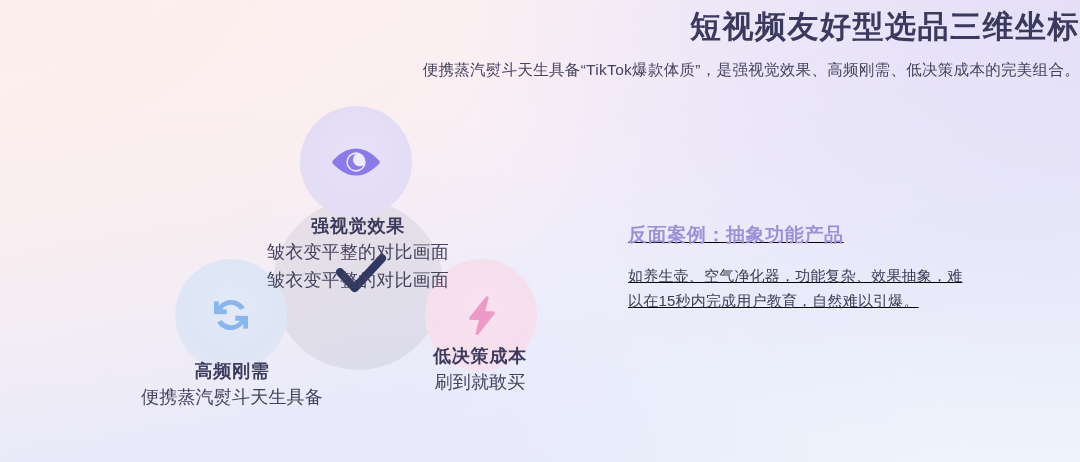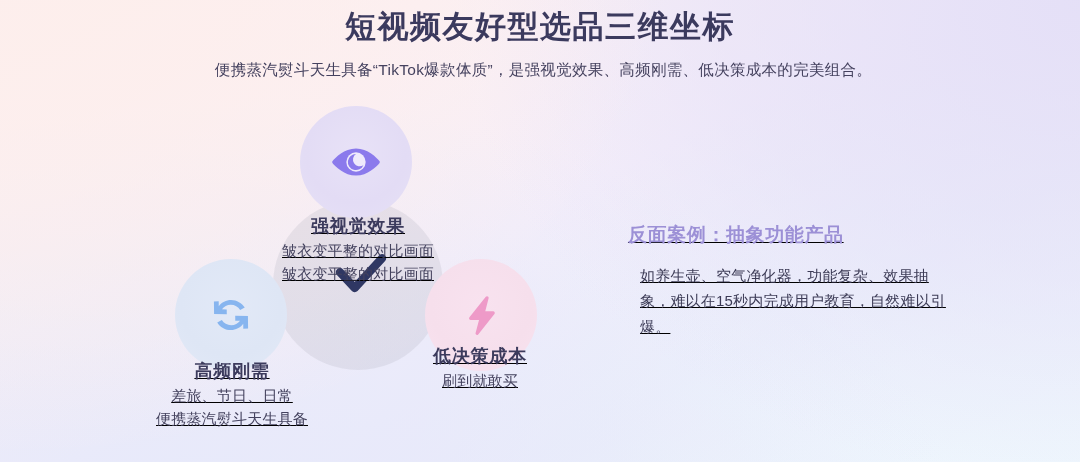--- a/index.html
+++ b/index.html
@@ -25,21 +25,21 @@
       radial-gradient(ellipse 820px 560px at 98% 108%, rgba(238,246,253,0.96) 0%, rgba(238,246,253,0.5) 48%, rgba(238,246,253,0) 80%),
       linear-gradient(152deg, #fdf1ef 0%, #fbf0f4 22%, #f4eefa 48%, #eaeafa 72%, #eef4fc 100%);
   }
 
   
   .header {
     position: absolute;
     left: 0;
     top: 6px;
     width: 1080px;
-    text-align: center;
+    text-align: right;
   }
   .page-title {
     font-size: 31px;
     font-weight: 700;
     color: #3b3a5e;
     letter-spacing: 1.5px;
     line-height: 1.35;
     margin: 0;
   }
   .page-subtitle {
@@ -102,32 +102,31 @@
     width: 56px;
     height: 56px;
     z-index: 4;
   }
 
   
   .venn-label {
     position: absolute;
     text-align: center;
     z-index: 5;
-    text-decoration: underline;
   }
   .venn-label .lbl-title {
     font-size: 18px;
     font-weight: 700;
     color: #3c3b5d;
     letter-spacing: 0.8px;
     line-height: 1.4;
     white-space: nowrap;
   }
   .venn-label .lbl-line {
-    font-size: 15px;
+    font-size: 18px;
     color: #44425e;
     letter-spacing: 0.2px;
     line-height: 1.55;
     white-space: nowrap;
   }
   .label-visual {
     left: 128px;
     top: 110px;
     width: 220px;
   }
@@ -156,21 +155,21 @@
     color: #9c90d6;
     letter-spacing: 0.6px;
     line-height: 1.4;
     margin: 0 0 14px 0;
   }
   .counter-body {
     font-size: 15px;
     color: #3c3b56;
     line-height: 1.72;
     letter-spacing: 0.2px;
-    margin: 12px;
+    margin: 0;
   }
 </style>
 </head>
 <body>
 
 <div id="stage">
 
   <div class="header">
     <h1 class="page-title">短视频友好型选品三维坐标</h1>
     <p class="page-subtitle">便携蒸汽熨斗天生具备“TikTok爆款体质”，是强视觉效果、高频刚需、低决策成本的完美组合。</p>
@@ -206,21 +205,20 @@
     </svg>
 
     <div class="venn-label label-visual">
       <div class="lbl-title">强视觉效果</div>
       <div class="lbl-line">皱衣变平整的对比画面</div>
       <div class="lbl-line">皱衣变平整的对比画面</div>
     </div>
 
     <div class="venn-label label-demand">
       <div class="lbl-title">高频刚需</div>
-      <div class="lbl-line">差旅、节日、日常</div>
       <div class="lbl-line">便携蒸汽熨斗天生具备</div>
     </div>
 
     <div class="venn-label label-cost">
       <div class="lbl-title">低决策成本</div>
       <div class="lbl-line">刷到就敢买</div>
     </div>
 
   </div>
 

